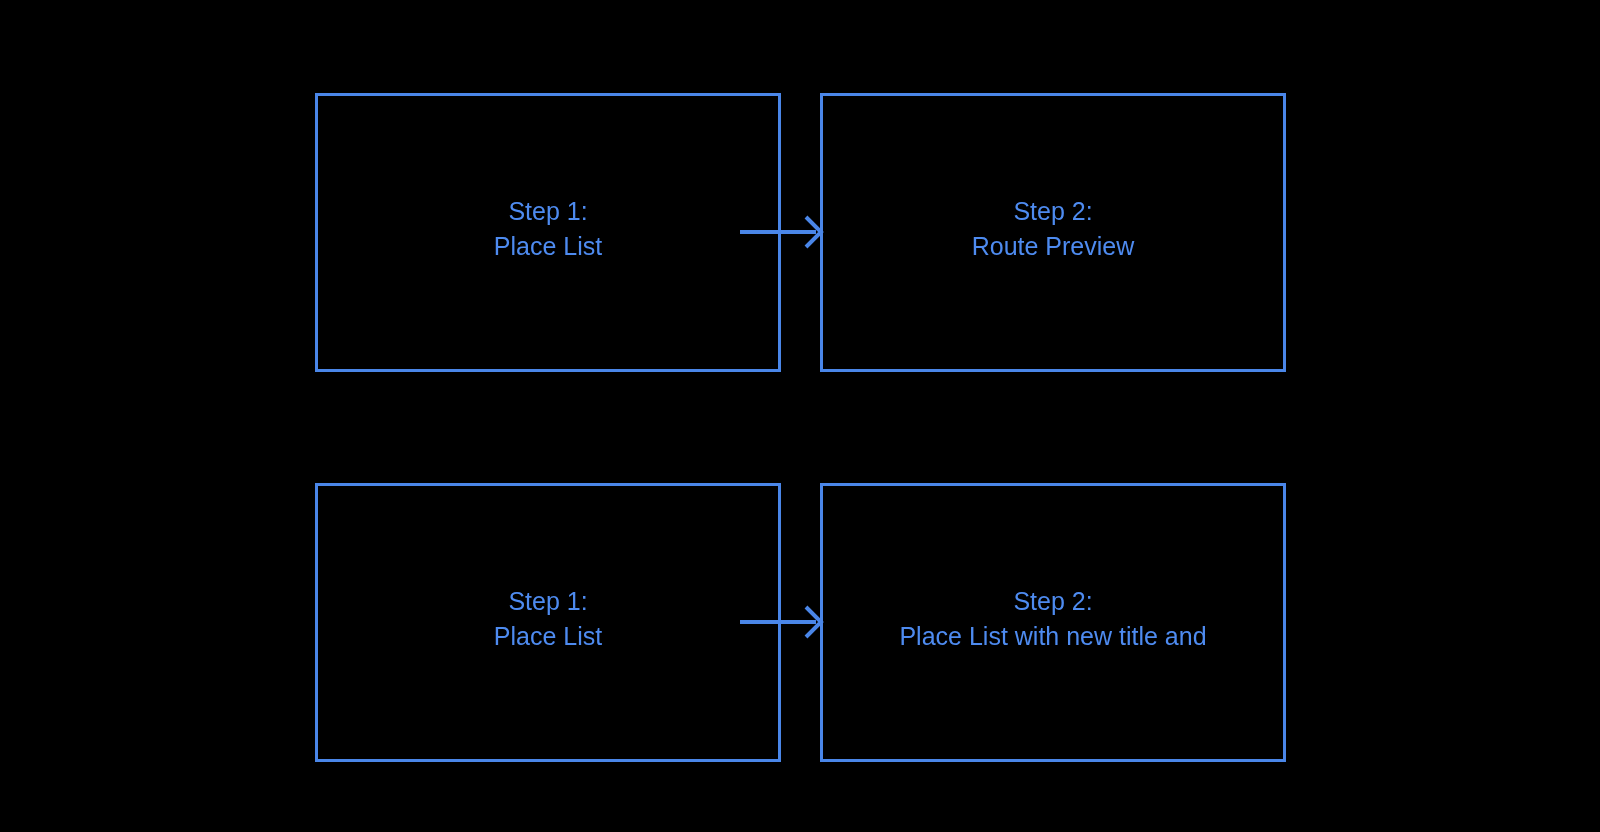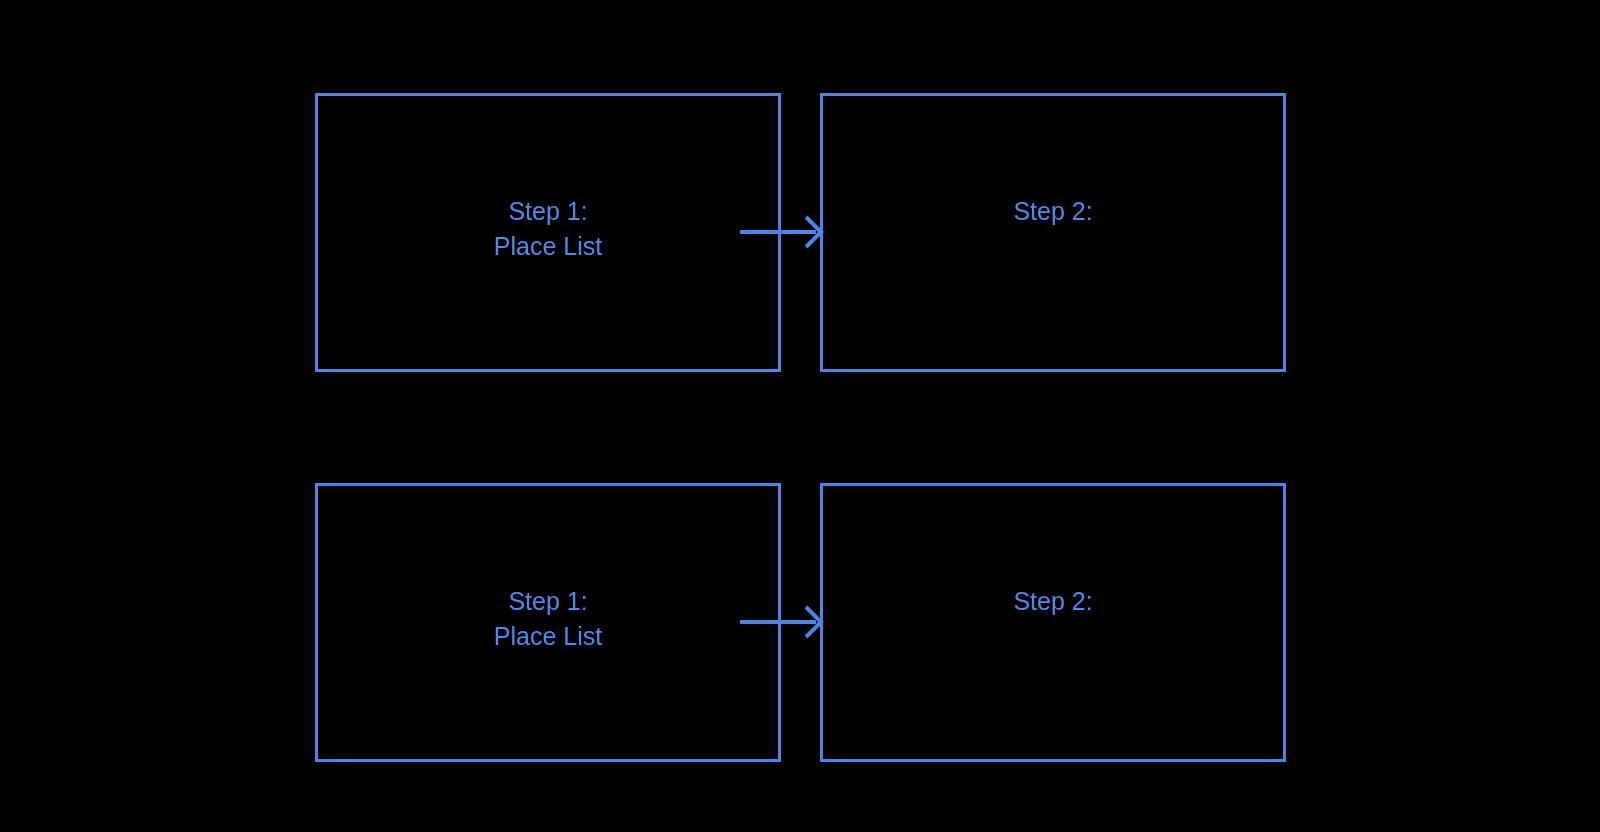--- a/index.html
+++ b/index.html
@@ -63,36 +63,38 @@
   <div class="flow-arrow a1">
     <svg viewBox="0 0 90 44" xmlns="http://www.w3.org/2000/svg" aria-hidden="true">
       <line x1="5" y1="22" x2="81" y2="22" stroke="currentColor" stroke-width="4"></line>
       <polyline points="71,7 86,22 71,37" fill="none" stroke="currentColor" stroke-width="4"></polyline>
     </svg>
   </div>
 
   <div class="flow-box r1c2">
     <div class="box-label">
       <div>Step 2:</div>
+      <div>Route Preview</div>
     </div>
   </div>
 
   <div class="flow-box r2c1">
     <div class="box-label">
       <div>Step 1:</div>
       <div>Place List</div>
     </div>
   </div>
 
   <div class="flow-arrow a2">
     <svg viewBox="0 0 90 44" xmlns="http://www.w3.org/2000/svg" aria-hidden="true">
       <line x1="5" y1="22" x2="81" y2="22" stroke="currentColor" stroke-width="4"></line>
       <polyline points="71,7 86,22 71,37" fill="none" stroke="currentColor" stroke-width="4"></polyline>
     </svg>
   </div>
 
   <div class="flow-box r2c2">
     <div class="box-label">
       <div>Step 2:</div>
+      <div>Place List with new title and</div>
     </div>
   </div>
 
 </div>
 
 </body></html>

